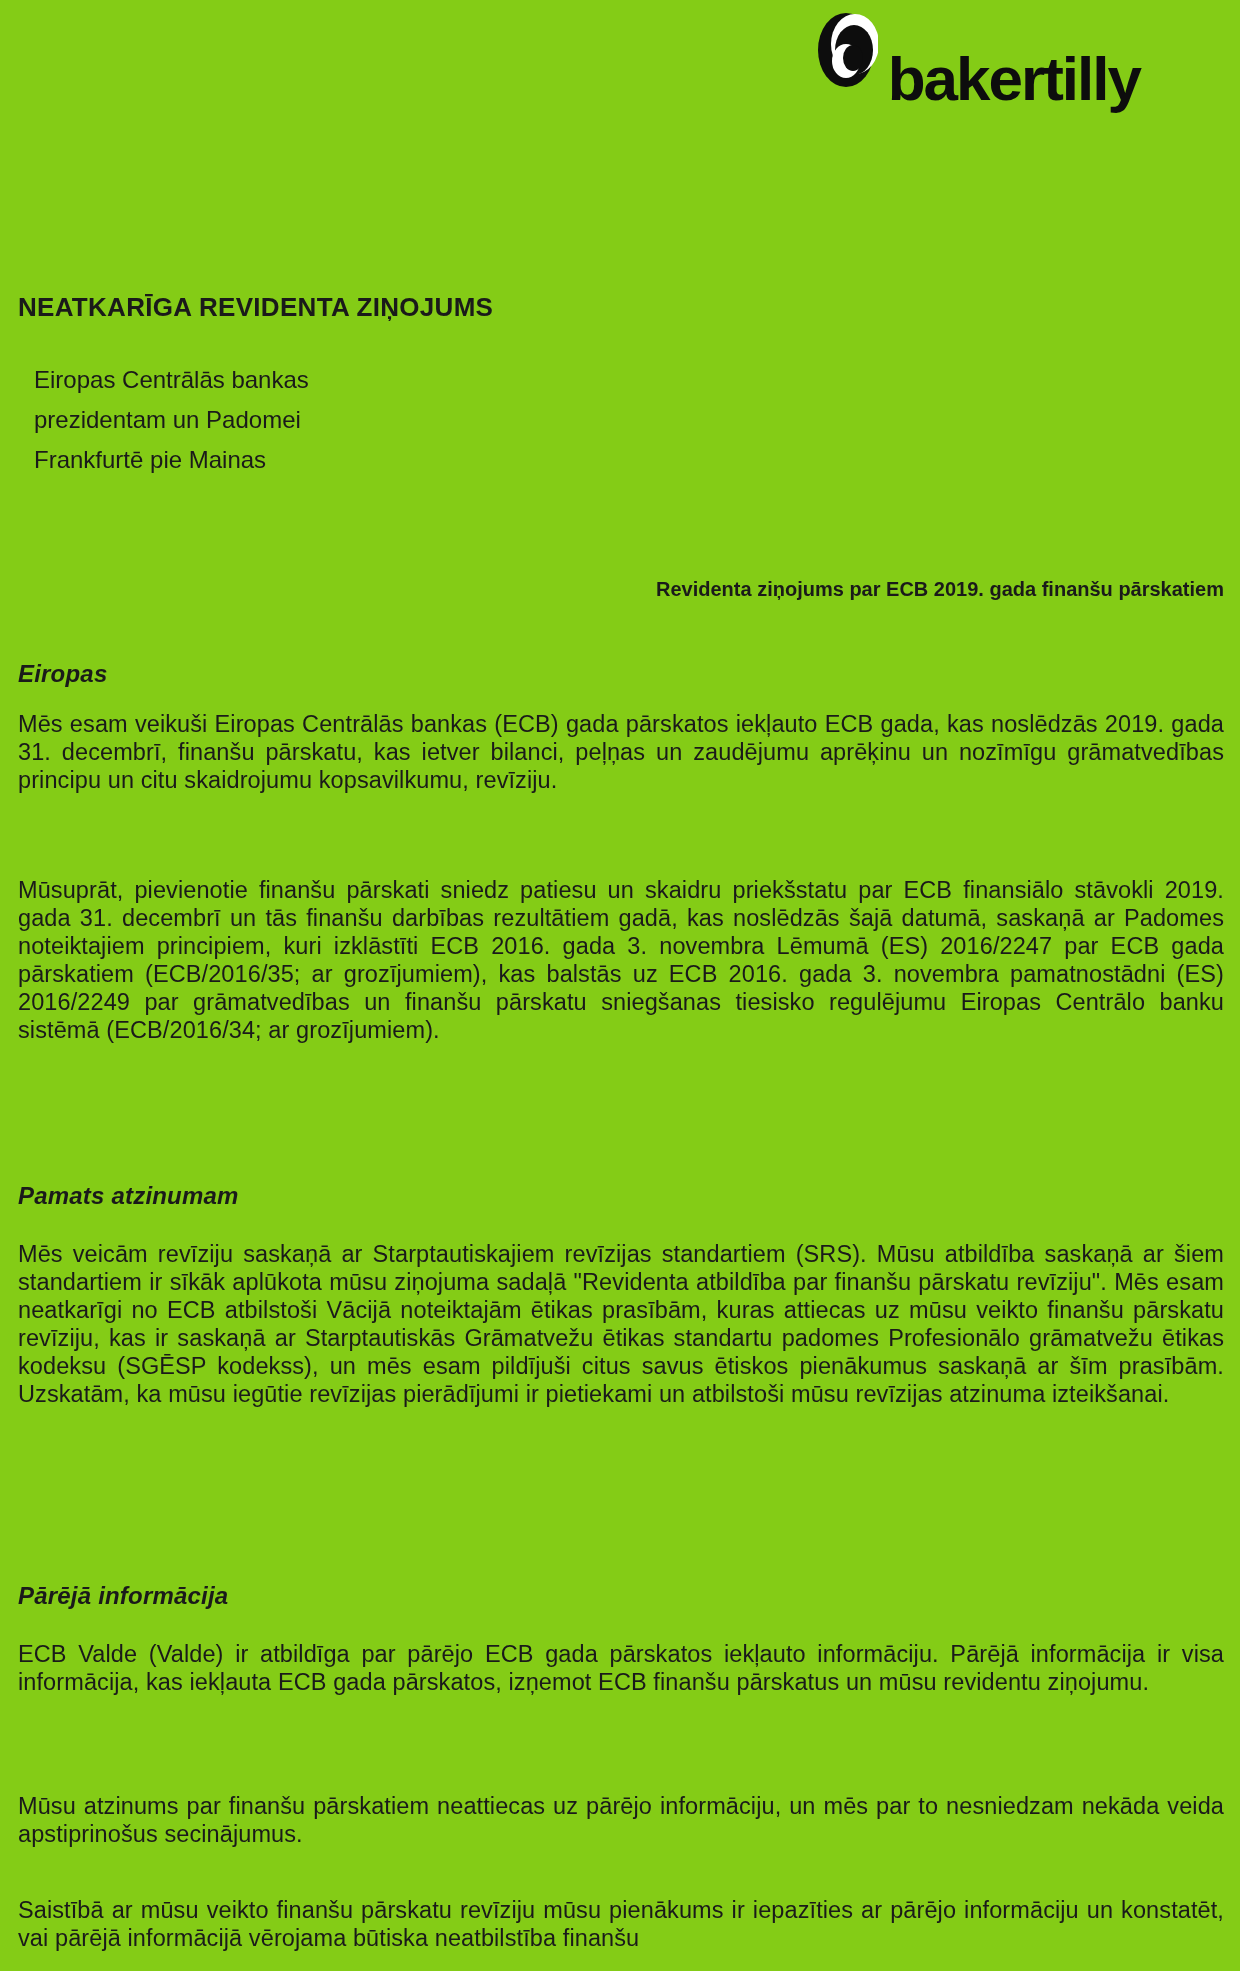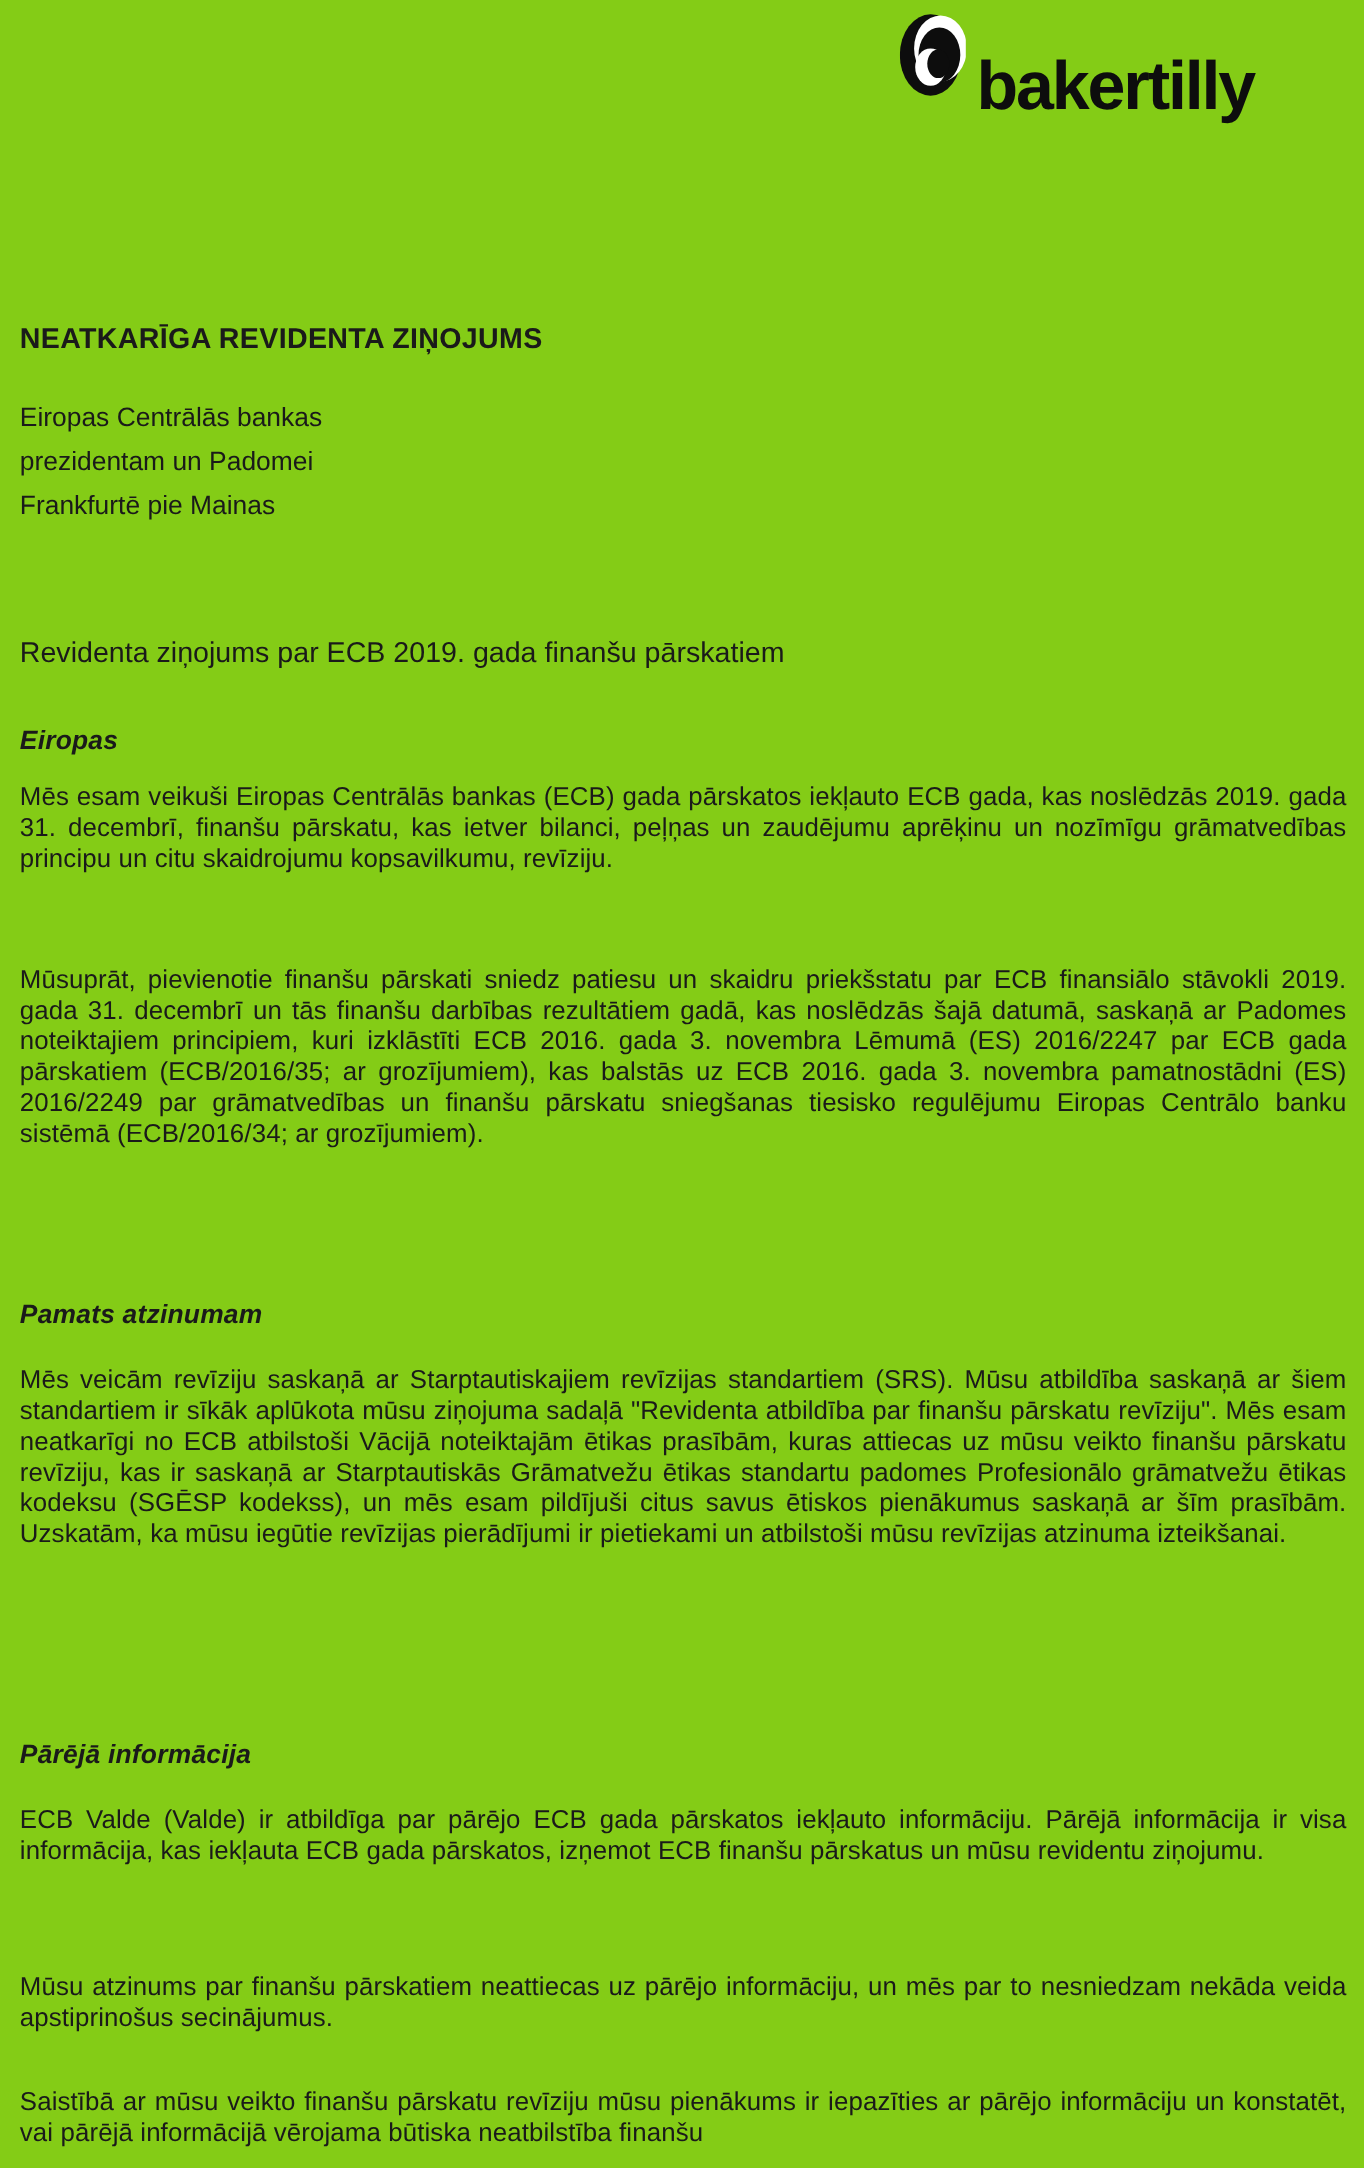--- a/index.html
+++ b/index.html
@@ -44,25 +44,27 @@
   .doc-title {
     top: 292px;
     font-size: 26px;
     font-weight: bold;
     letter-spacing: 0.3px;
   }
   .recipient {
     top: 360px;
     font-size: 24px;
     line-height: 40px;
+    margin-left: 16px;
   }
   .report-heading {
     top: 578px;
-    font-size: 26px;
-    font-weight: normal;
+    font-size: 20px;
+    font-weight: bold;
+    text-align: right;
   }
   .section-heading {
     font-size: 24px;
     font-weight: bold;
     font-style: italic;
     letter-spacing: 0.2px;
   }
   .body-para {
     font-size: 23.5px;
     line-height: 28px;

